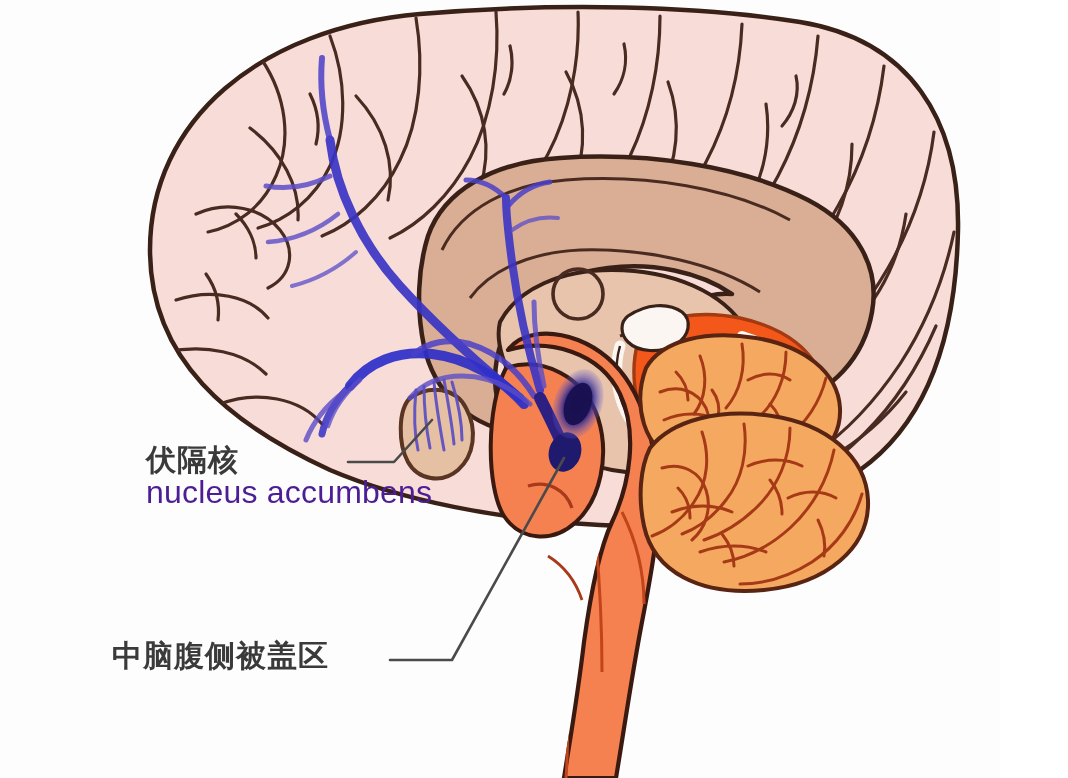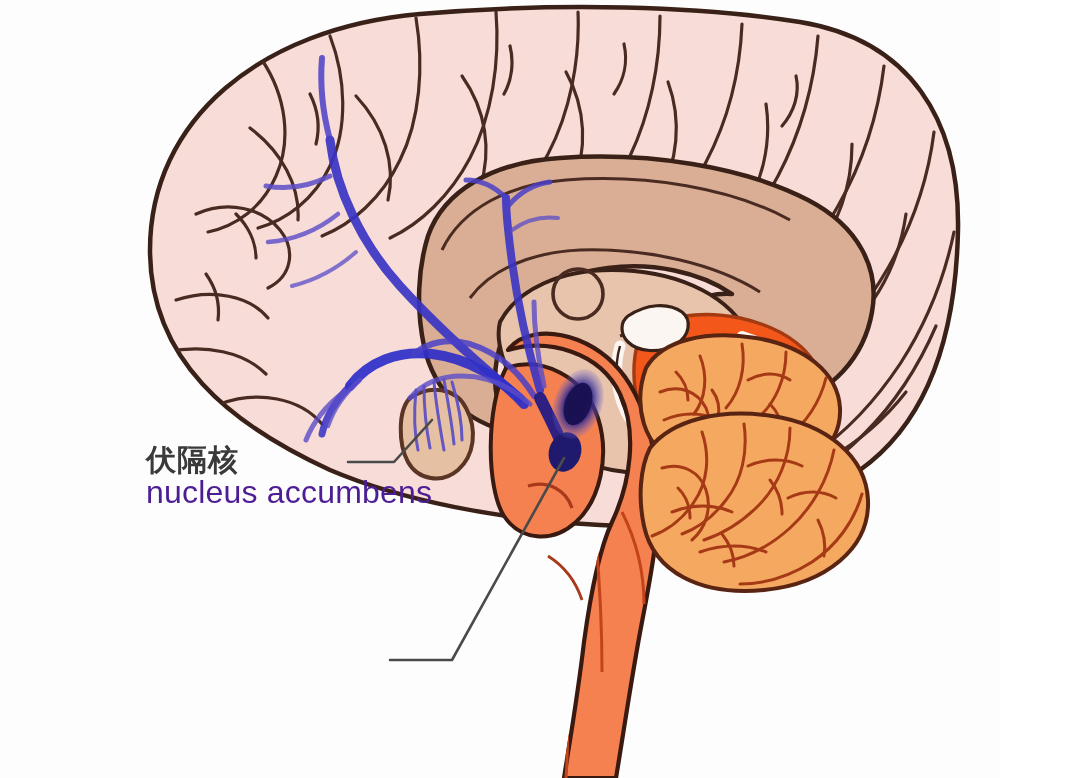--- a/index.html
+++ b/index.html
@@ -271,15 +271,16 @@
       <path d="M390,660 L452,660 L564,458"></path>
     </g>
   </svg>
 
   <div class="label-group" id="label-nacc">
     <div class="label-cn">伏隔核</div>
     <div class="label-en">nucleus accumbens</div>
   </div>
 
   <div class="label-group" id="label-vta">
+    <div class="label-cn">中脑腹侧被盖区</div>
   </div>
 
 </div>
 
 </body></html>

